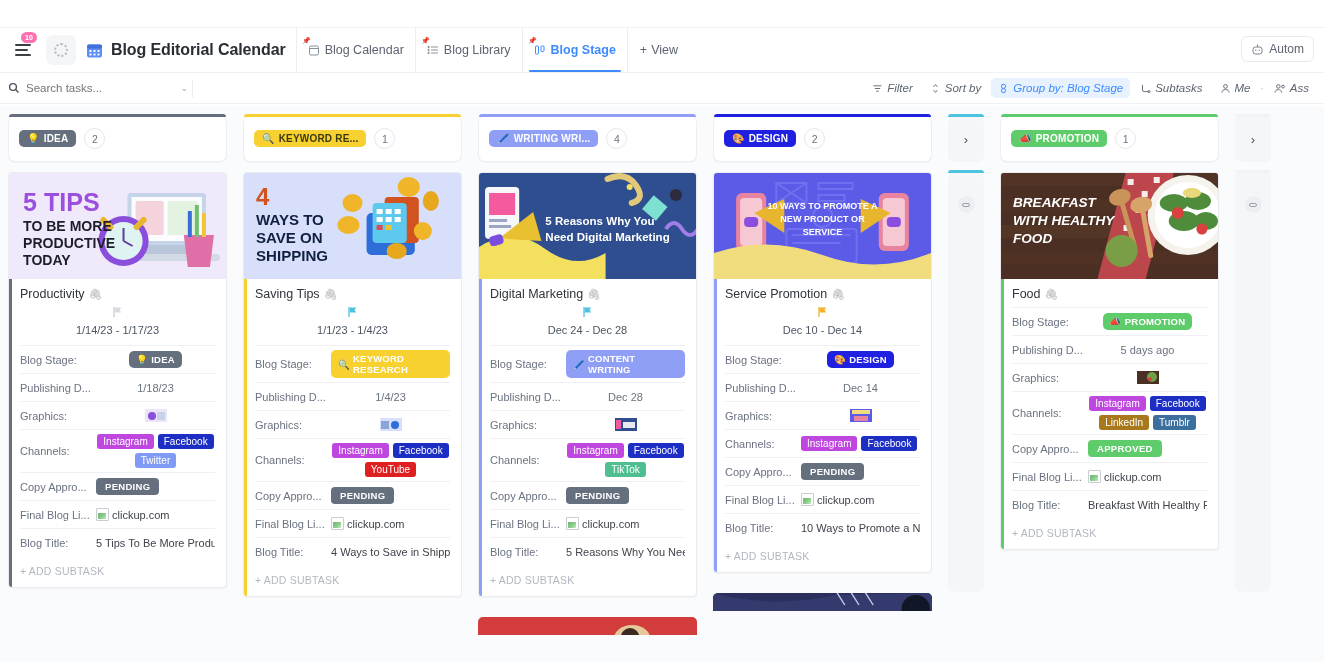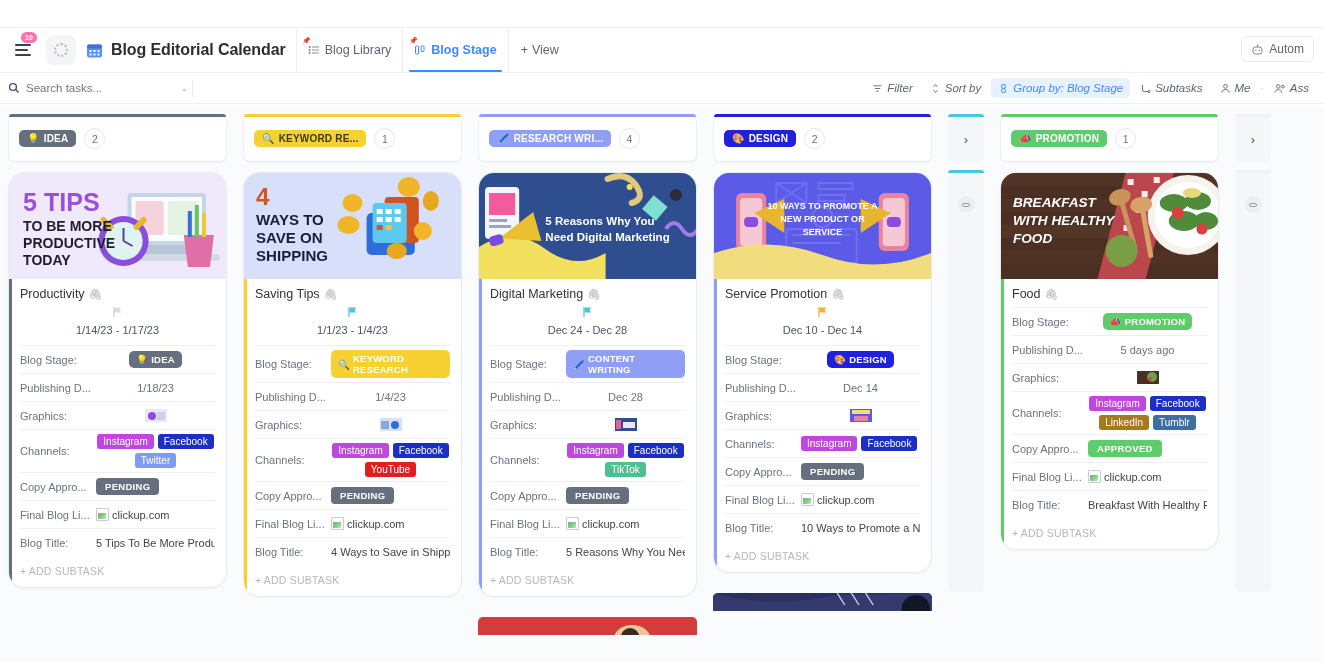--- a/index.html
+++ b/index.html
@@ -107,21 +107,21 @@
     letter-spacing:0.2px; white-space:nowrap; max-width:122px; overflow:hidden;
   }
   .count-bubble {
     width:21px; height:21px; border-radius:50%; border:1px solid #e4e6ea;
     display:flex; align-items:center; justify-content:center;
     font-size:10.5px; color:#6b7280; background:#fff;
   }
   .col-body { margin-top:10px; }
 
   .card {
-    background:#fff; border:1px solid #e9ebef; border-radius:16px; overflow:hidden;
+    background:#fff; border:1px solid #e9ebef; border-radius:4px; overflow:hidden;
     position:relative; box-shadow:0 1px 2px rgba(0,0,0,0.04); margin-bottom:20px;
   }
   .card::before {
     content:''; position:absolute; left:0; top:106px; bottom:0; width:3px;
     background:var(--cbar);
   }
   .cover { height:106px; position:relative; overflow:hidden; }
   .card-body { padding:8px 11px 0 11px; }
   .card-title {
     font-size:12.5px; color:#2f333a; display:flex; align-items:center; gap:4px;
@@ -232,20 +232,30 @@
           <rect x="11.5" y="11.5" width="2" height="2"></rect>
       </g>
     </svg>
   </span>
 
   <div class="page-title">Blog Editorial Calendar</div>
 
   <div class="tabs">
 
 
+    <div class="tab">
+      <span class="pin">📌</span>
+      <span class="tab-icon">
+        <svg width="12" height="12" viewBox="0 0 12 12">
+            <rect x="1.5" y="2" width="9" height="9" rx="1.5" fill="none" stroke="#8b919c" stroke-width="1"></rect>
+            <path d="M1.5 4.5h9" stroke="#8b919c" stroke-width="1"></path>
+          </svg>
+      </span>
+      <span>Blog Calendar</span>
+    </div>
 
     <div class="tab">
       <span class="pin">📌</span>
       <span class="tab-icon">
         <svg width="12" height="12" viewBox="0 0 12 12" stroke="#8b919c" stroke-width="1">
             <path d="M4 3h7M4 6h7M4 9h7"></path>
             <circle cx="1.6" cy="3" r="0.7" fill="#8b919c"></circle>
             <circle cx="1.6" cy="6" r="0.7" fill="#8b919c"></circle>
             <circle cx="1.6" cy="9" r="0.7" fill="#8b919c"></circle>
           </svg>
@@ -593,21 +603,21 @@
           </div>
           <div class="add-subtask">+ ADD SUBTASK</div>
         </div>
       </div>
     </div>
 
     <div class="col">
       <div class="col-head" style="--cbar:#8f9ff5">
         <span class="stage-chip" style="background:#8f9ff5">
           <span>🖊️</span>
-          <span>RESEARCH WRI...</span>
+          <span>WRITING WRI...</span>
         </span>
         <span class="count-bubble">4</span>
       </div>
       <div class="col-body">
 
         <div class="card" style="--cbar:#8f9ff5">
           <div class="cover">
             <svg width="100%" height="106" viewBox="0 0 216 106" preserveAspectRatio="none">
               <rect width="216" height="106" fill="#2f4e8f"></rect>
               <path d="M0 74 q34 -22 66 2 q30 22 60 4 l0 26 h-126z" fill="#f2e05e"></path>

